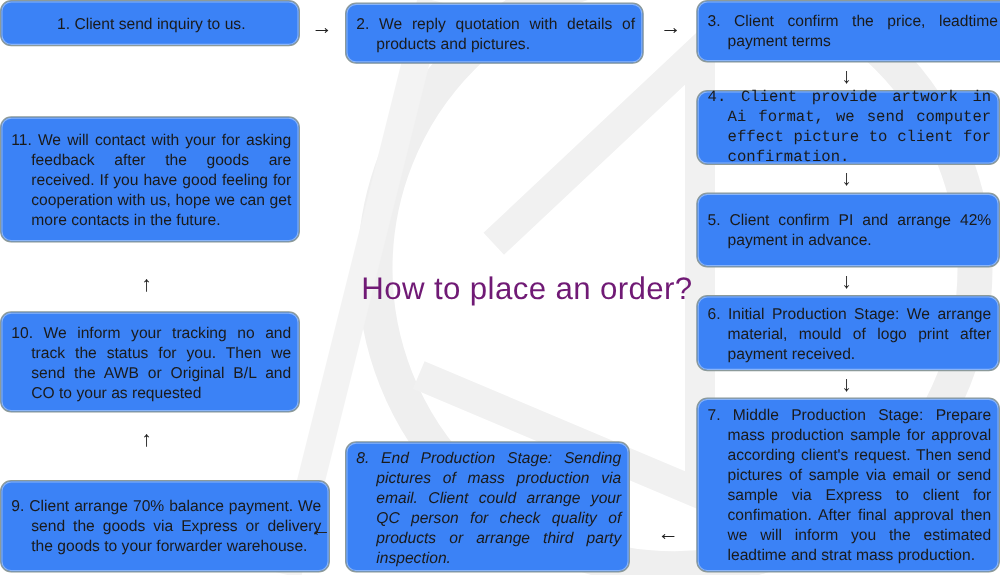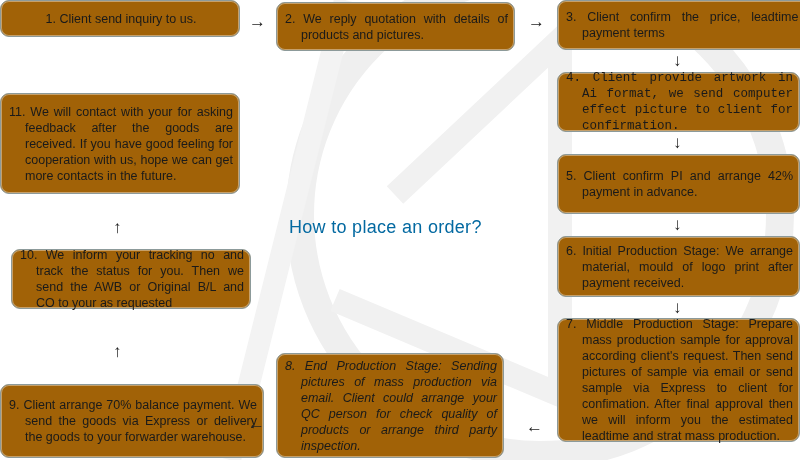--- a/index.html
+++ b/index.html
@@ -1,27 +1,27 @@
 <!DOCTYPE html>
 <html><head>
 <meta charset="utf-8">
 <style>
   html, body { margin:0; padding:0; }
   body { width:800px; height:460px; background:#ffffff; position:relative; overflow:hidden;
          font-family:"Liberation Sans", sans-serif; color:#1a1a1a; }
   .watermark { position:absolute; left:0; top:0; width:800px; height:460px; z-index:0; }
-  .box { position:absolute; box-sizing:border-box; background:#a16207; border:1.5px solid #8c9a9a;
+  .box { position:absolute; box-sizing:border-box; background:#3b82f6; border:1.5px solid #8c9a9a;
          border-radius:9px; font-size:12.5px; line-height:16px; z-index:1;
          box-shadow: inset 0 0 0 1px rgba(255,255,255,0.4); }
   .box .t { position:absolute; left:8px; right:6px; top:0; bottom:0; display:flex; align-items:center; }
   .box .inner { padding-left:16px; text-indent:-16px; text-align:justify; }
   .box.center .t { justify-content:center; }
   .box.center .inner { padding-left:0; text-indent:0; }
   .arrow { position:absolute; font-size:17px; font-weight:bold; color:#222; z-index:1; line-height:1; }
-  .title { position:absolute; left:289px; top:217px; font-size:18px; color:#0369a1; z-index:1; letter-spacing:0.3px; }
+  .title { position:absolute; left:289px; top:217px; font-size:25px; color:#701a75; z-index:1; letter-spacing:0.3px; }
 </style>
 </head>
 <body>
 
 <svg class="watermark" viewBox="0 0 800 460">
   <circle cx="540" cy="215" r="240" fill="none" stroke="#efefef" stroke-width="28"></circle>
   <path d="M395 195 L560 40 L560 395 L335 300" fill="none" stroke="#f1f1f1" stroke-width="24"></path>
   <path d="M345 0 L230 460" fill="none" stroke="#f3f3f3" stroke-width="22"></path>
 </svg>
 
@@ -50,36 +50,36 @@
 <div class="box" style="left:557px;top:154px;width:243px;height:60px;">
   <div class="t">
       <div class="inner">5. Client confirm PI and arrange 42% payment in advance.</div>
     </div>
 </div>
 <div class="box" style="left:557px;top:236px;width:243px;height:61px;padding-left:32px;">
   <div class="t">
       <div class="inner">6. Initial Production Stage: We arrange material, mould of logo print after payment received.</div>
     </div>
 </div>
-<div class="box" style="left:557px;top:318px;width:243px;height:124px;">
+<div class="box" style="left:557px;top:318px;width:243px;height:140px;">
   <div class="t">
       <div class="inner">7. Middle Production Stage: Prepare mass production sample for approval according client's request. Then send pictures of sample via email or send sample via Express to client for confimation. After final approval then we will inform you the estimated leadtime and strat mass production.</div>
     </div>
 </div>
 <div class="box" style="left:276px;top:353px;width:228px;height:105px;font-style:italic;">
   <div class="t">
       <div class="inner">8. End Production Stage: Sending pictures of mass production via email. Client could arrange your QC person for check quality of products or arrange third party inspection.</div>
     </div>
 </div>
 <div class="box" style="left:0;top:384px;width:264px;height:74px;">
   <div class="t">
       <div class="inner">9. Client arrange 70% balance payment. We send the goods via Express or delivery the goods to your forwarder warehouse.</div>
     </div>
 </div>
-<div class="box" style="left:11px;top:249px;width:240px;height:60px;">
+<div class="box" style="left:0;top:249px;width:240px;height:81px;">
   <div class="t">
       <div class="inner">10. We inform your tracking no and track the status for you. Then we send the AWB or Original B/L and CO to your as requested</div>
     </div>
 </div>
 <div class="box" style="left:0;top:93px;width:240px;height:101px;">
   <div class="t">
       <div class="inner">11. We will contact with your for asking feedback after the goods are received. If you have good feeling for cooperation with us, hope we can get more contacts in the future.</div>
     </div>
 </div>
 

